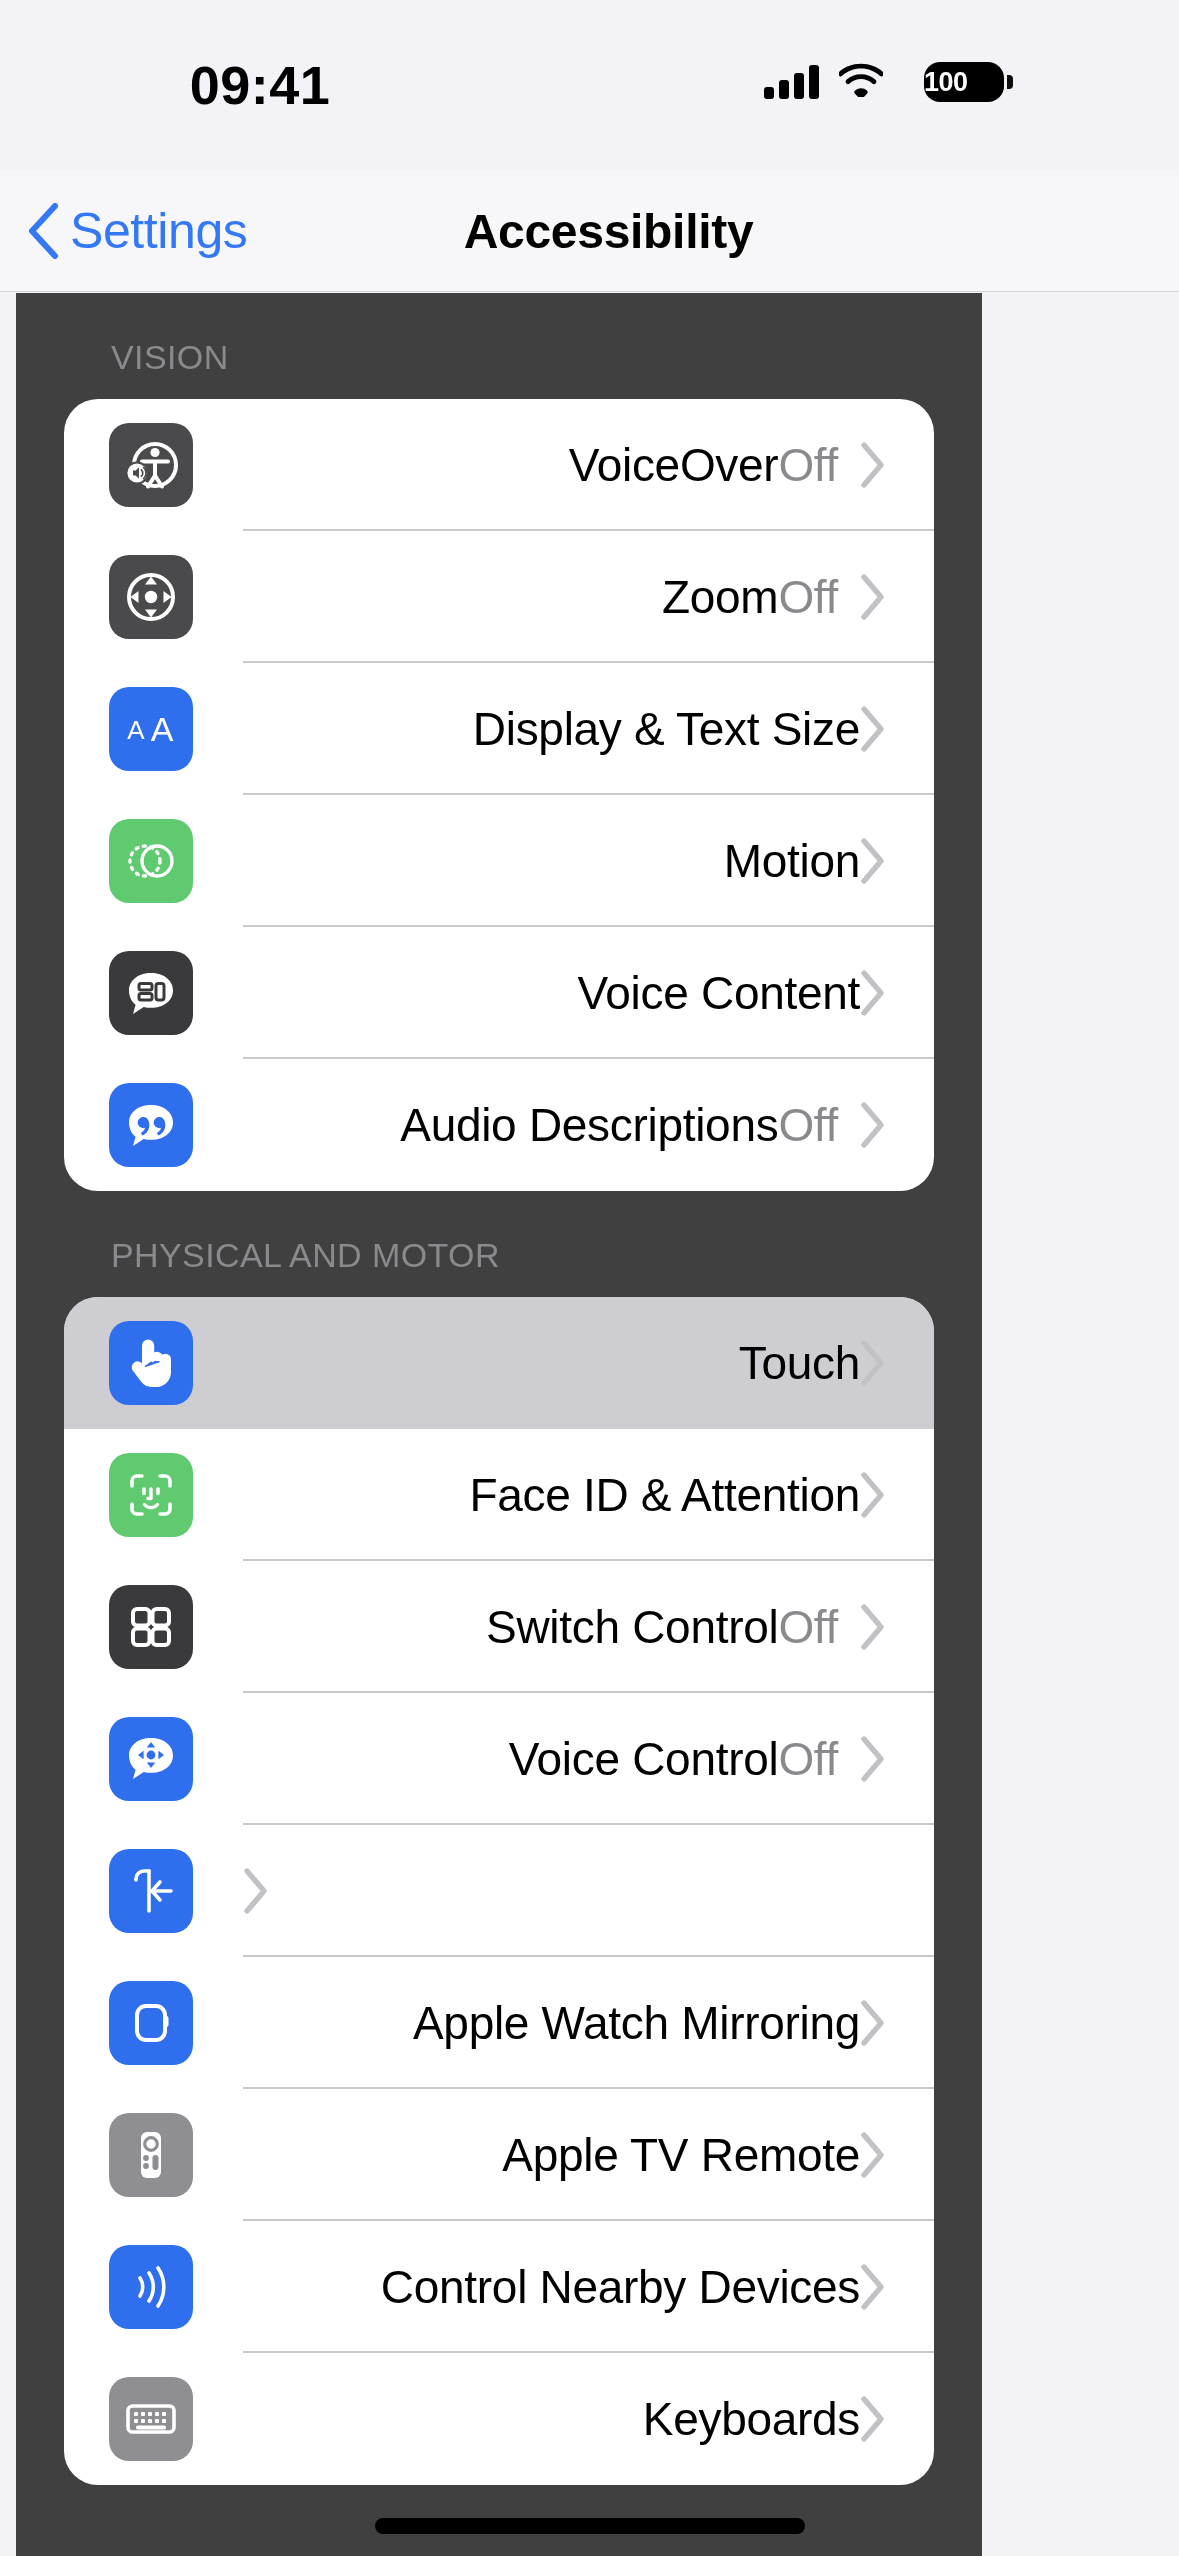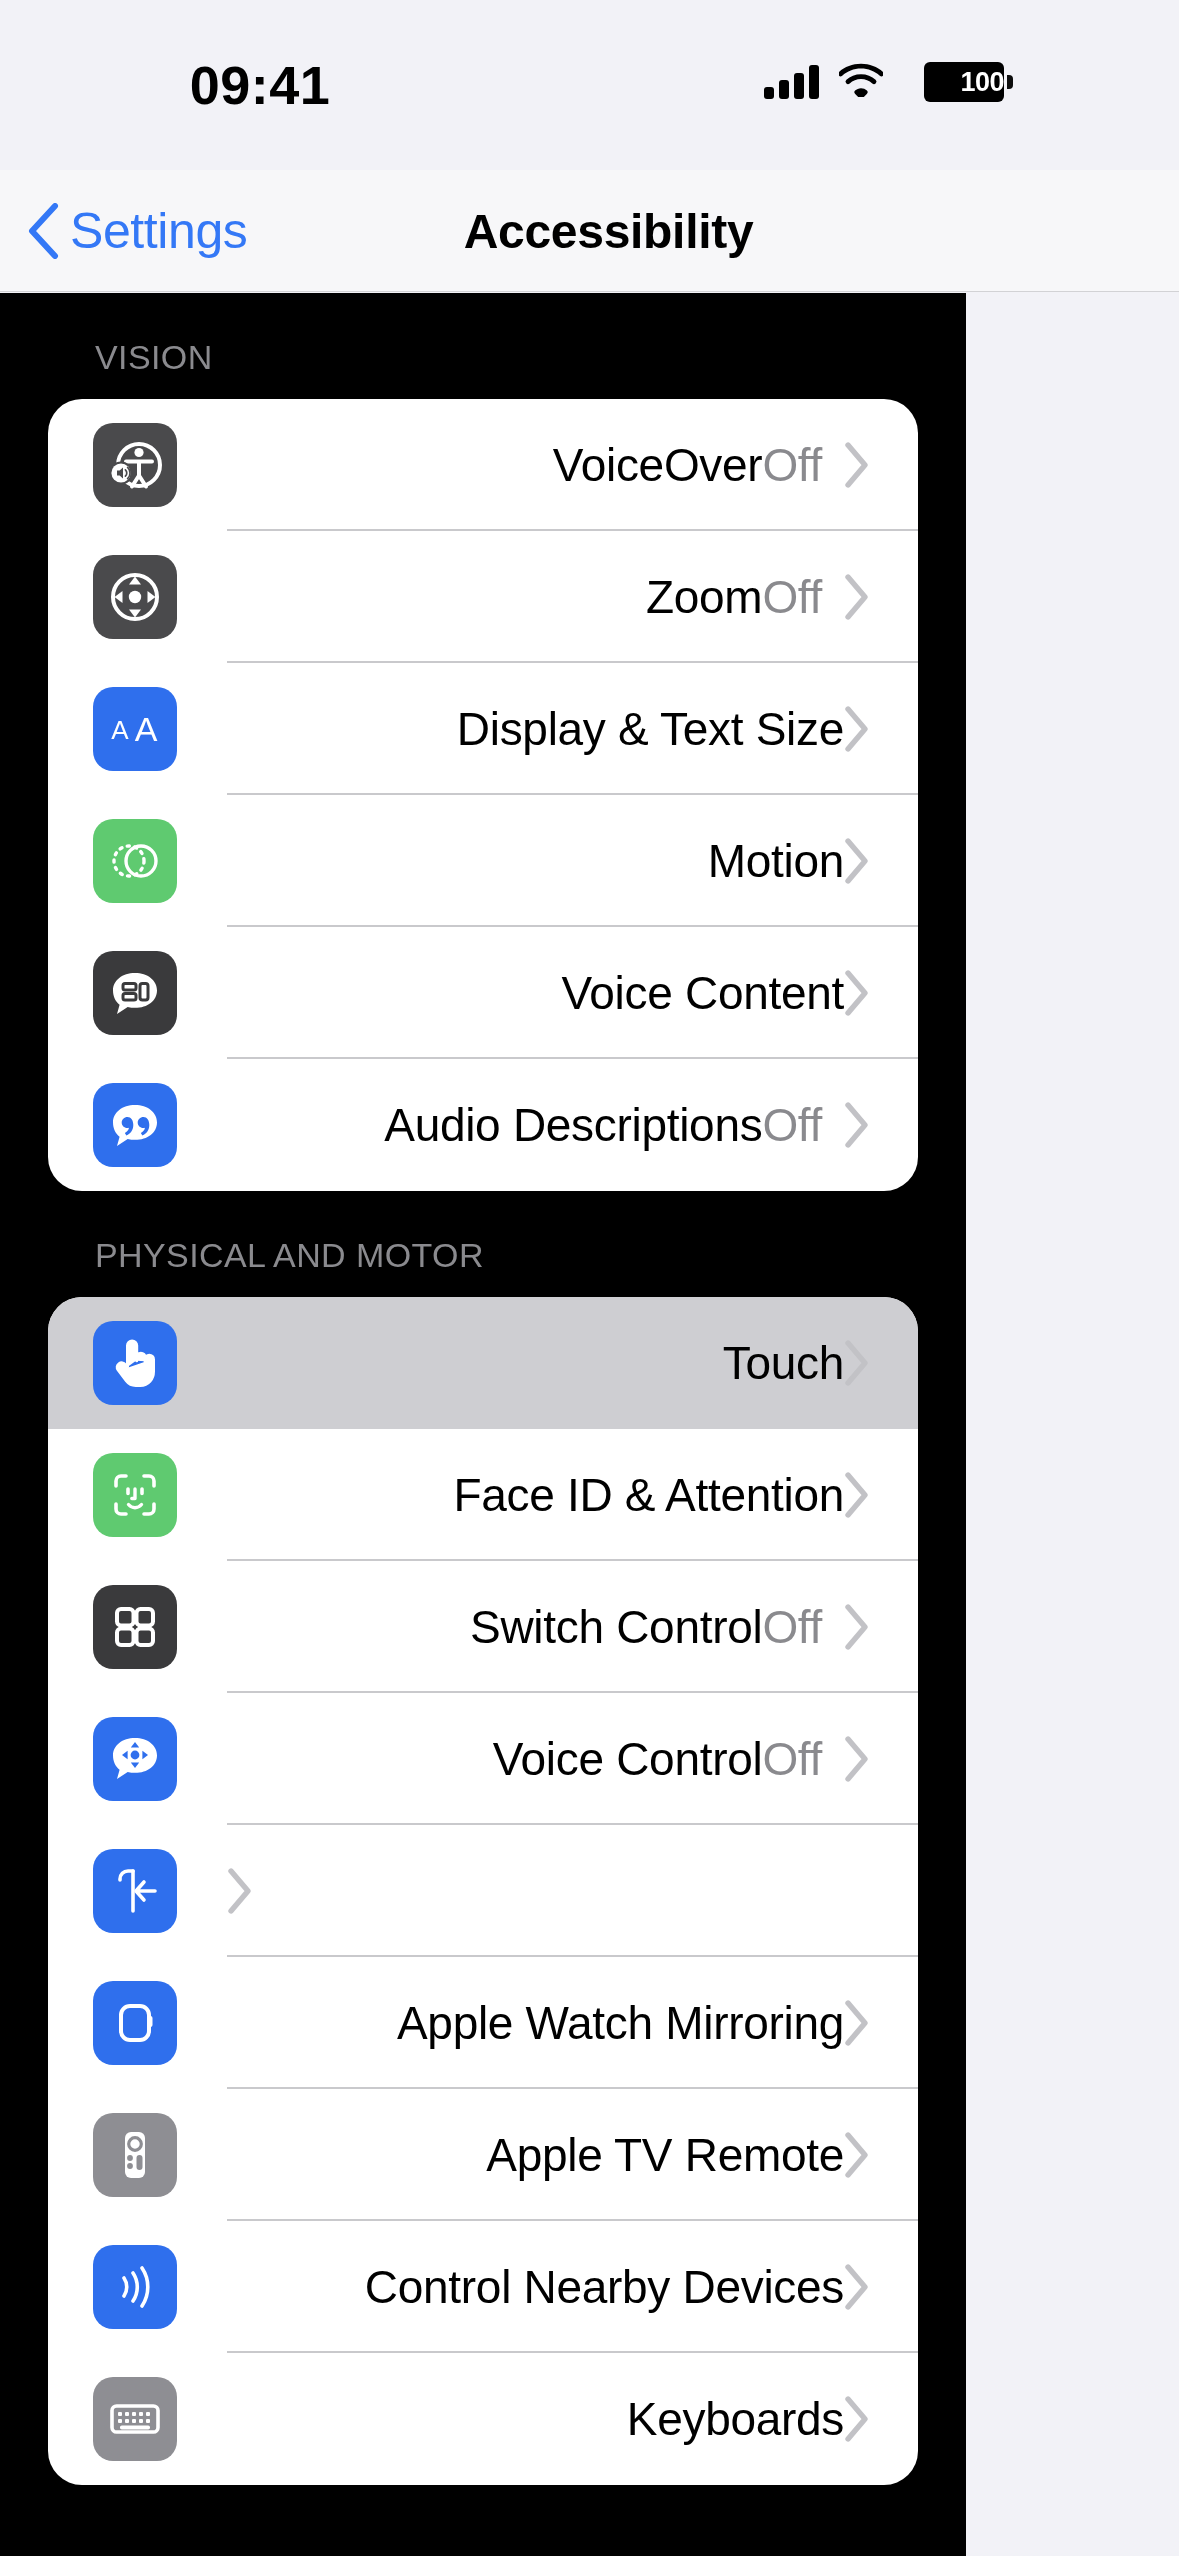--- a/index.html
+++ b/index.html
@@ -39,22 +39,22 @@
   .cell-bars i:nth-child(2){ height:19px; }
   .cell-bars i:nth-child(3){ height:26px; }
   .cell-bars i:nth-child(4){ height:34px; }
 
   .wifi-ic { width:44px; height:34px; }
 
   .battery {
     position:relative; display:flex; align-items:center;
   }
   .battery-body {
-    width:80px; height:40px; background:#000; border-radius:6px;
-    display:flex; align-items:center; justify-content:flex-end;margin-left:21px;
+    width:80px; height:40px; background:#000; border-radius:16px;
+    display:flex; align-items:center; justify-content:flex-start;margin-left:21px;
   }
   .battery-pct {
     color:#fff; font-size:27px; font-weight:bold; letter-spacing:-0.5px;
   }
   .battery-cap {
     width:6px; height:14px; background:#000; border-radius:0 4px 4px 0;
     margin-left:3px; opacity:0.95;
   }
 
   
@@ -73,22 +73,22 @@
     font-size:50px; color:#3478F6; letter-spacing:-0.4px;
   }
   #nav-title {
     position:absolute; left:0; top:0; width:1179px; height:122px;
     display:flex; align-items:center; justify-content:center;
     font-size:48px; font-weight:bold; color:#000; letter-spacing:-0.3px;margin-left:19px;
   }
 
   
   #content {
-    position:absolute; top:293px; left:0; width:966px; height:2263px;
-    background:#000000;
+    position:absolute; top:293px; left:16px; width:966px; height:2263px;
+    background:#404040;
     overflow:hidden;
   }
 
   .section-header {
     padding:0 0 0 95px;
     height:106px;
     display:flex; align-items:flex-end;
     padding-bottom:22px;
     font-size:34px; color:#8A8A8E;
     letter-spacing:0.4px;

